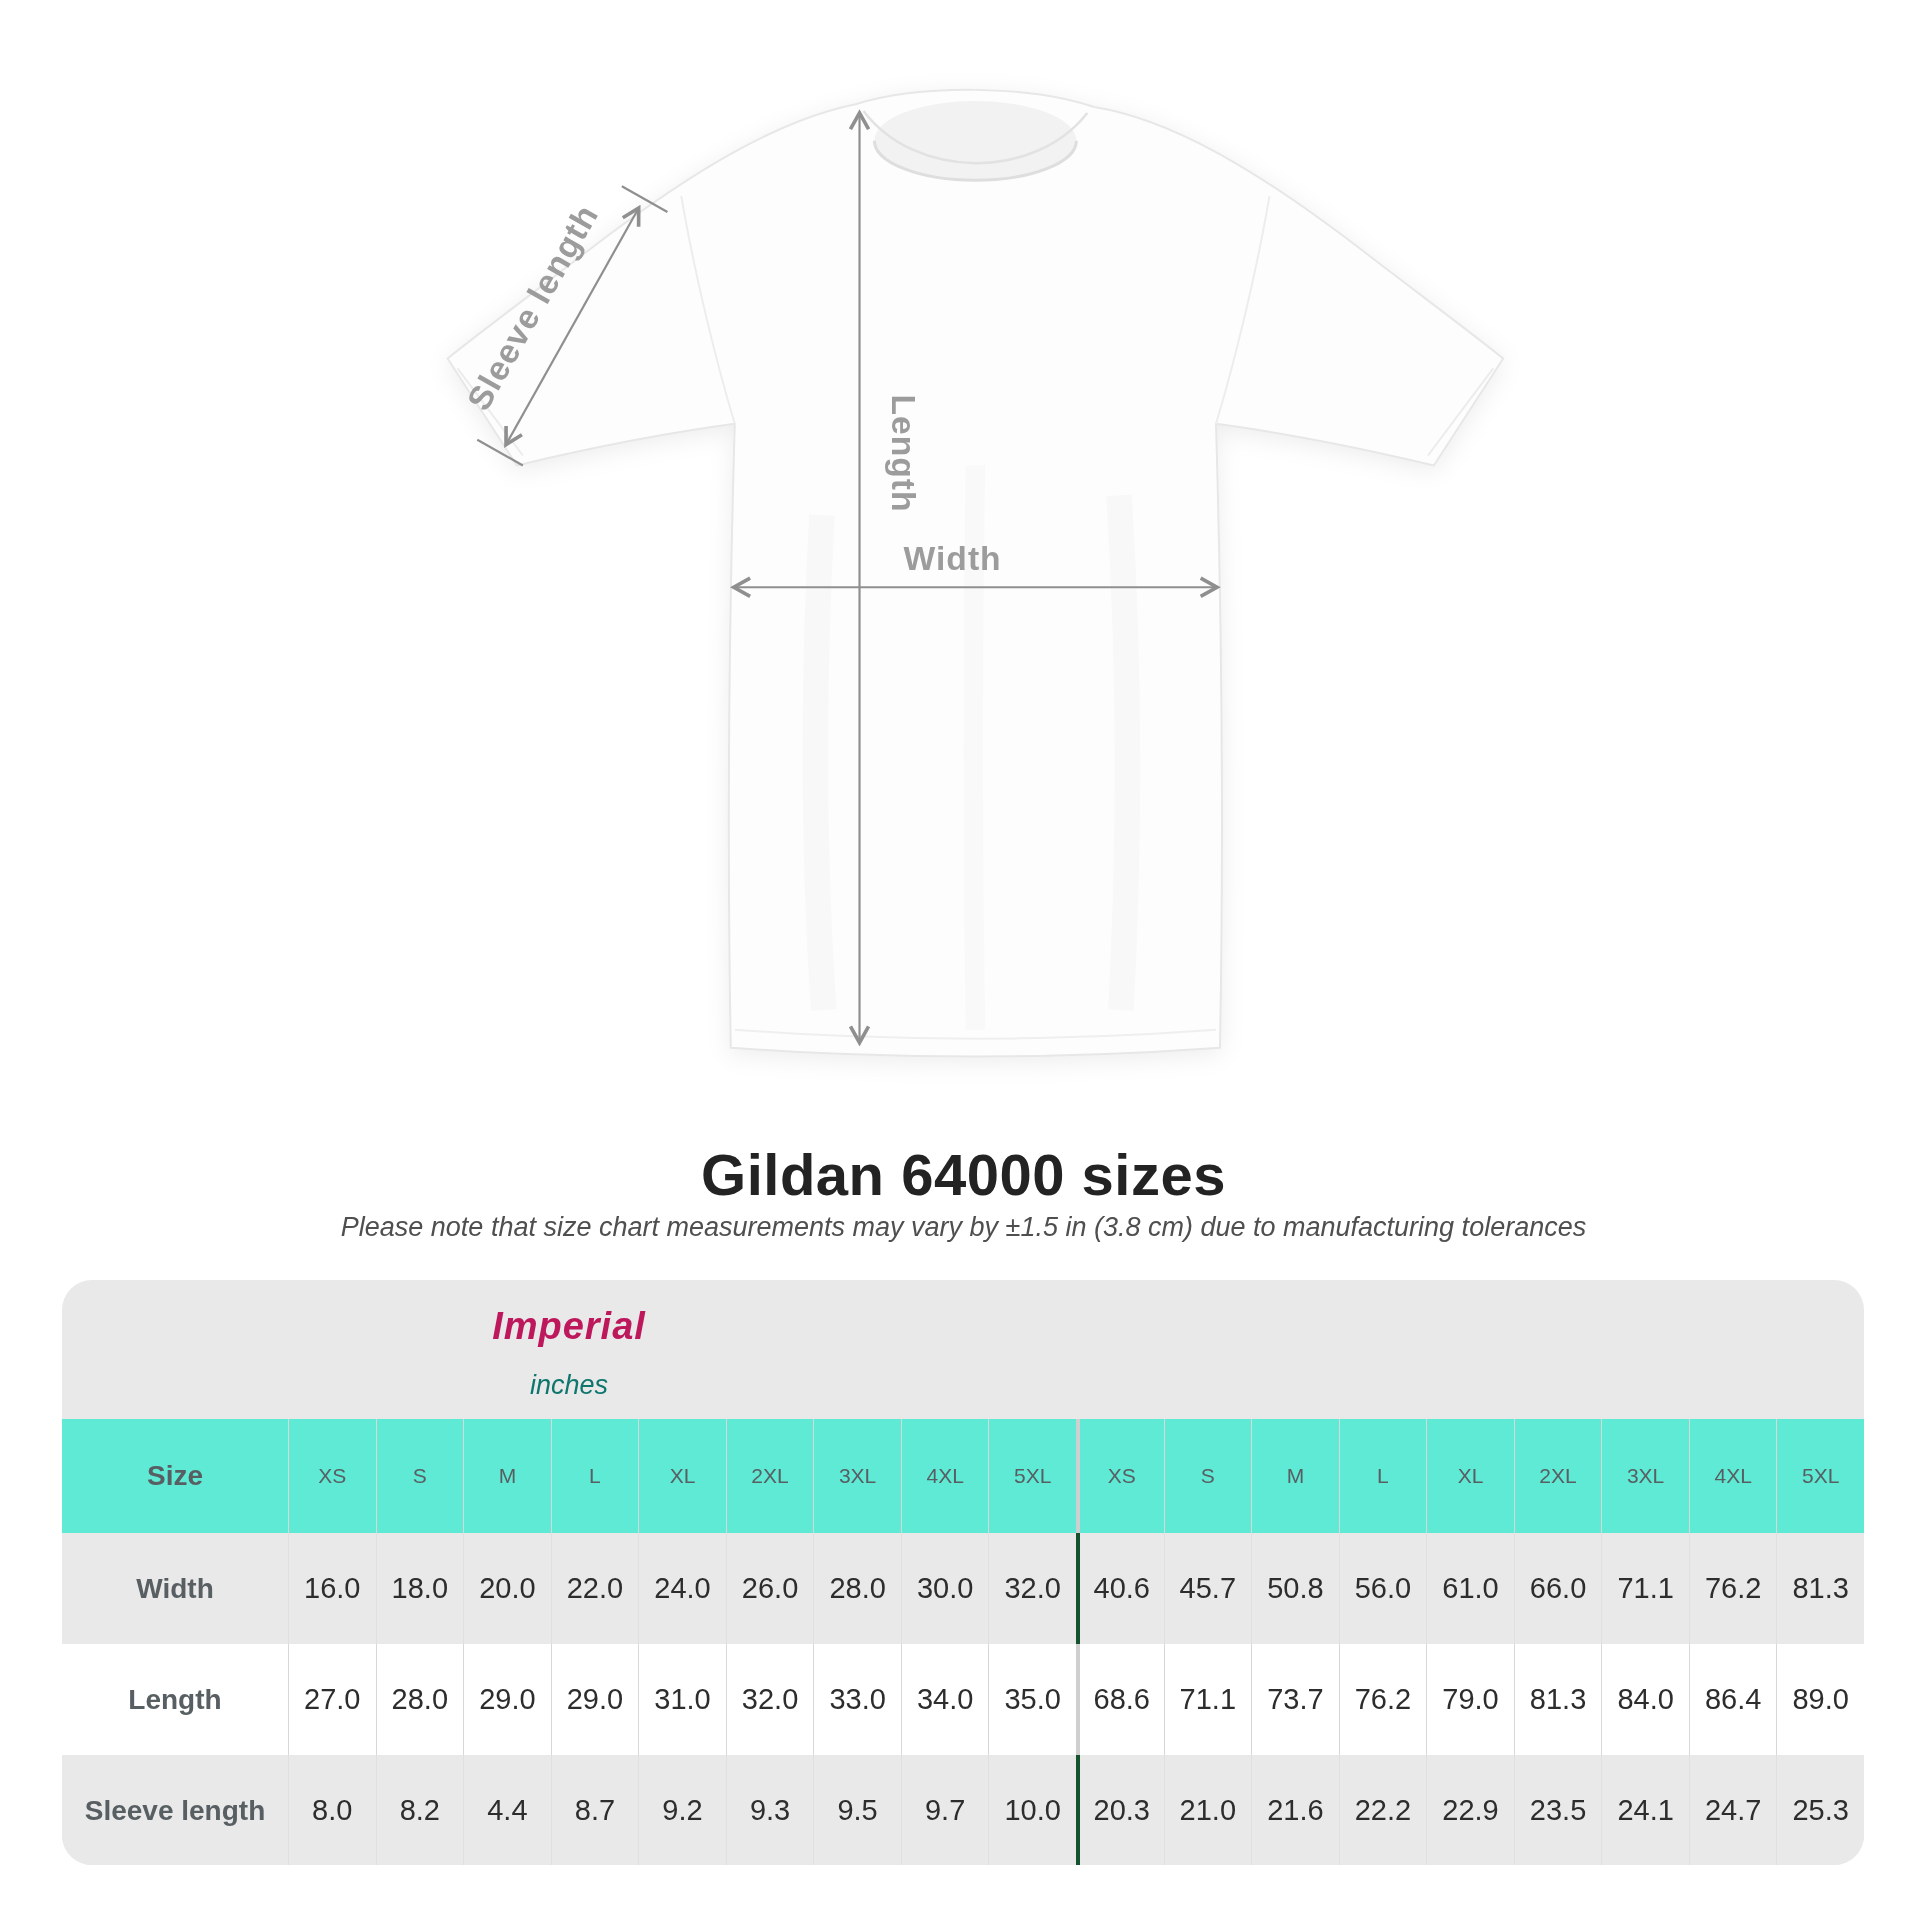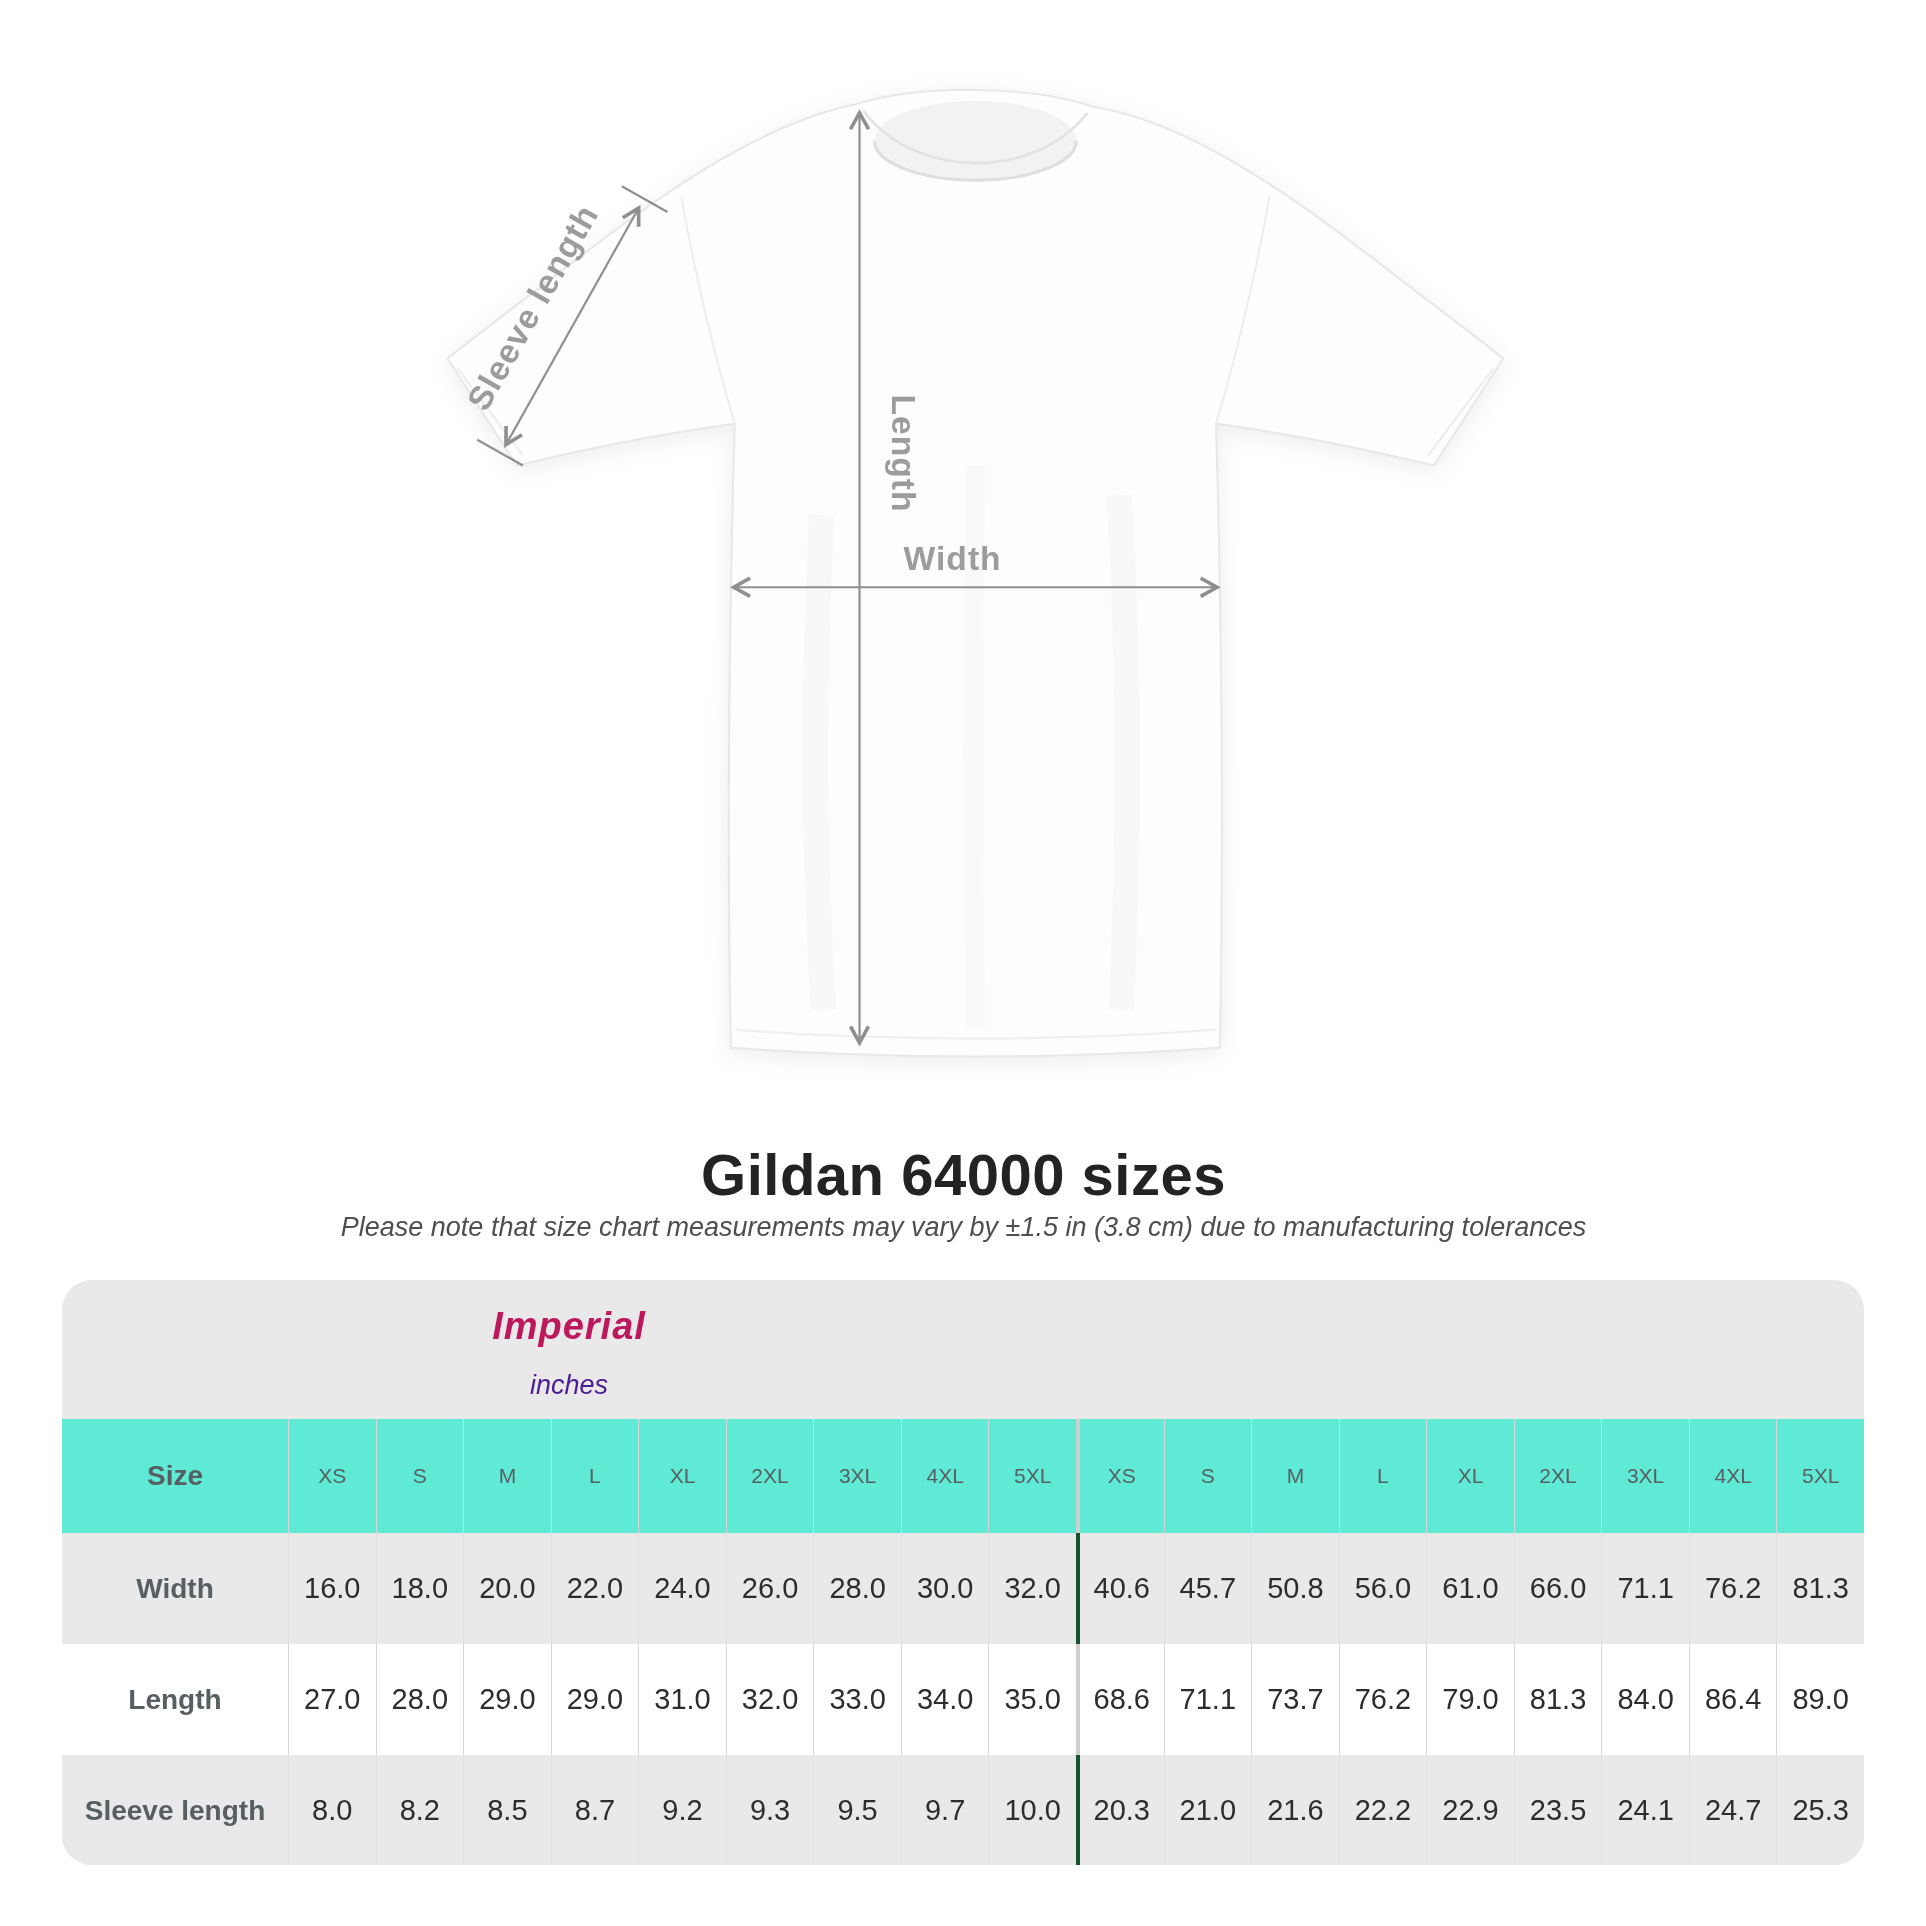--- a/index.html
+++ b/index.html
@@ -24,21 +24,21 @@
   .size-table{
     position:absolute;left:62px;top:1280px;width:1802px;height:585px;
     background:#e9e9e9;border-radius:30px;overflow:hidden;
   }
   .group-band{position:relative;height:139px;}
   .group-half{position:absolute;top:0;height:139px;display:flex;flex-direction:column;
     align-items:center;justify-content:center;padding-top:6px;box-sizing:border-box;}
   .group-half.imperial{left:0;width:1014px;}
   .group-half.metric{left:1014px;width:788px;}
   .group-title{font-size:38px;font-weight:bold;font-style:italic;color:#be185d;letter-spacing:1px;}
-  .group-sub{font-size:27px;font-style:italic;color:#4c1d95;margin-top:22px;}
+  .group-sub{font-size:27px;font-style:italic;color:#0f766e;margin-top:22px;}
   .trow{display:grid;grid-template-columns:226px repeat(18,1fr);}
   .row-sizes{height:114px;background:#5eead4;}
   .row-white{height:111px;background:#ffffff;}
   .row-gray{height:111px;background:#e9e9e9;}
   .cell{display:flex;align-items:center;justify-content:center;}
   .row-sizes .cell,.row-white .cell{border-left:1px solid #d8d8d8;}
   .row-gray .cell{border-left:1px solid #e0e0e0;}
   .trow .cell:first-child{border-left:none;}
   .trow .metric-start{border-left:4px solid #cfcfcf;}
   .row-gray .metric-start{border-left:4px solid #14532d;}
@@ -173,21 +173,21 @@
         <div class="cell value-cell">79.0</div>
         <div class="cell value-cell">81.3</div>
         <div class="cell value-cell">84.0</div>
         <div class="cell value-cell">86.4</div>
         <div class="cell value-cell">89.0</div>
       </div>
       <div class="trow row-gray">
         <div class="cell label-cell">Sleeve length</div>
         <div class="cell value-cell">8.0</div>
         <div class="cell value-cell">8.2</div>
-        <div class="cell value-cell">8.5</div>
+        <div class="cell value-cell">4.4</div>
         <div class="cell value-cell">8.7</div>
         <div class="cell value-cell">9.2</div>
         <div class="cell value-cell">9.3</div>
         <div class="cell value-cell">9.5</div>
         <div class="cell value-cell">9.7</div>
         <div class="cell value-cell">10.0</div>
         <div class="cell value-cell metric-start">20.3</div>
         <div class="cell value-cell">21.0</div>
         <div class="cell value-cell">21.6</div>
         <div class="cell value-cell">22.2</div>

